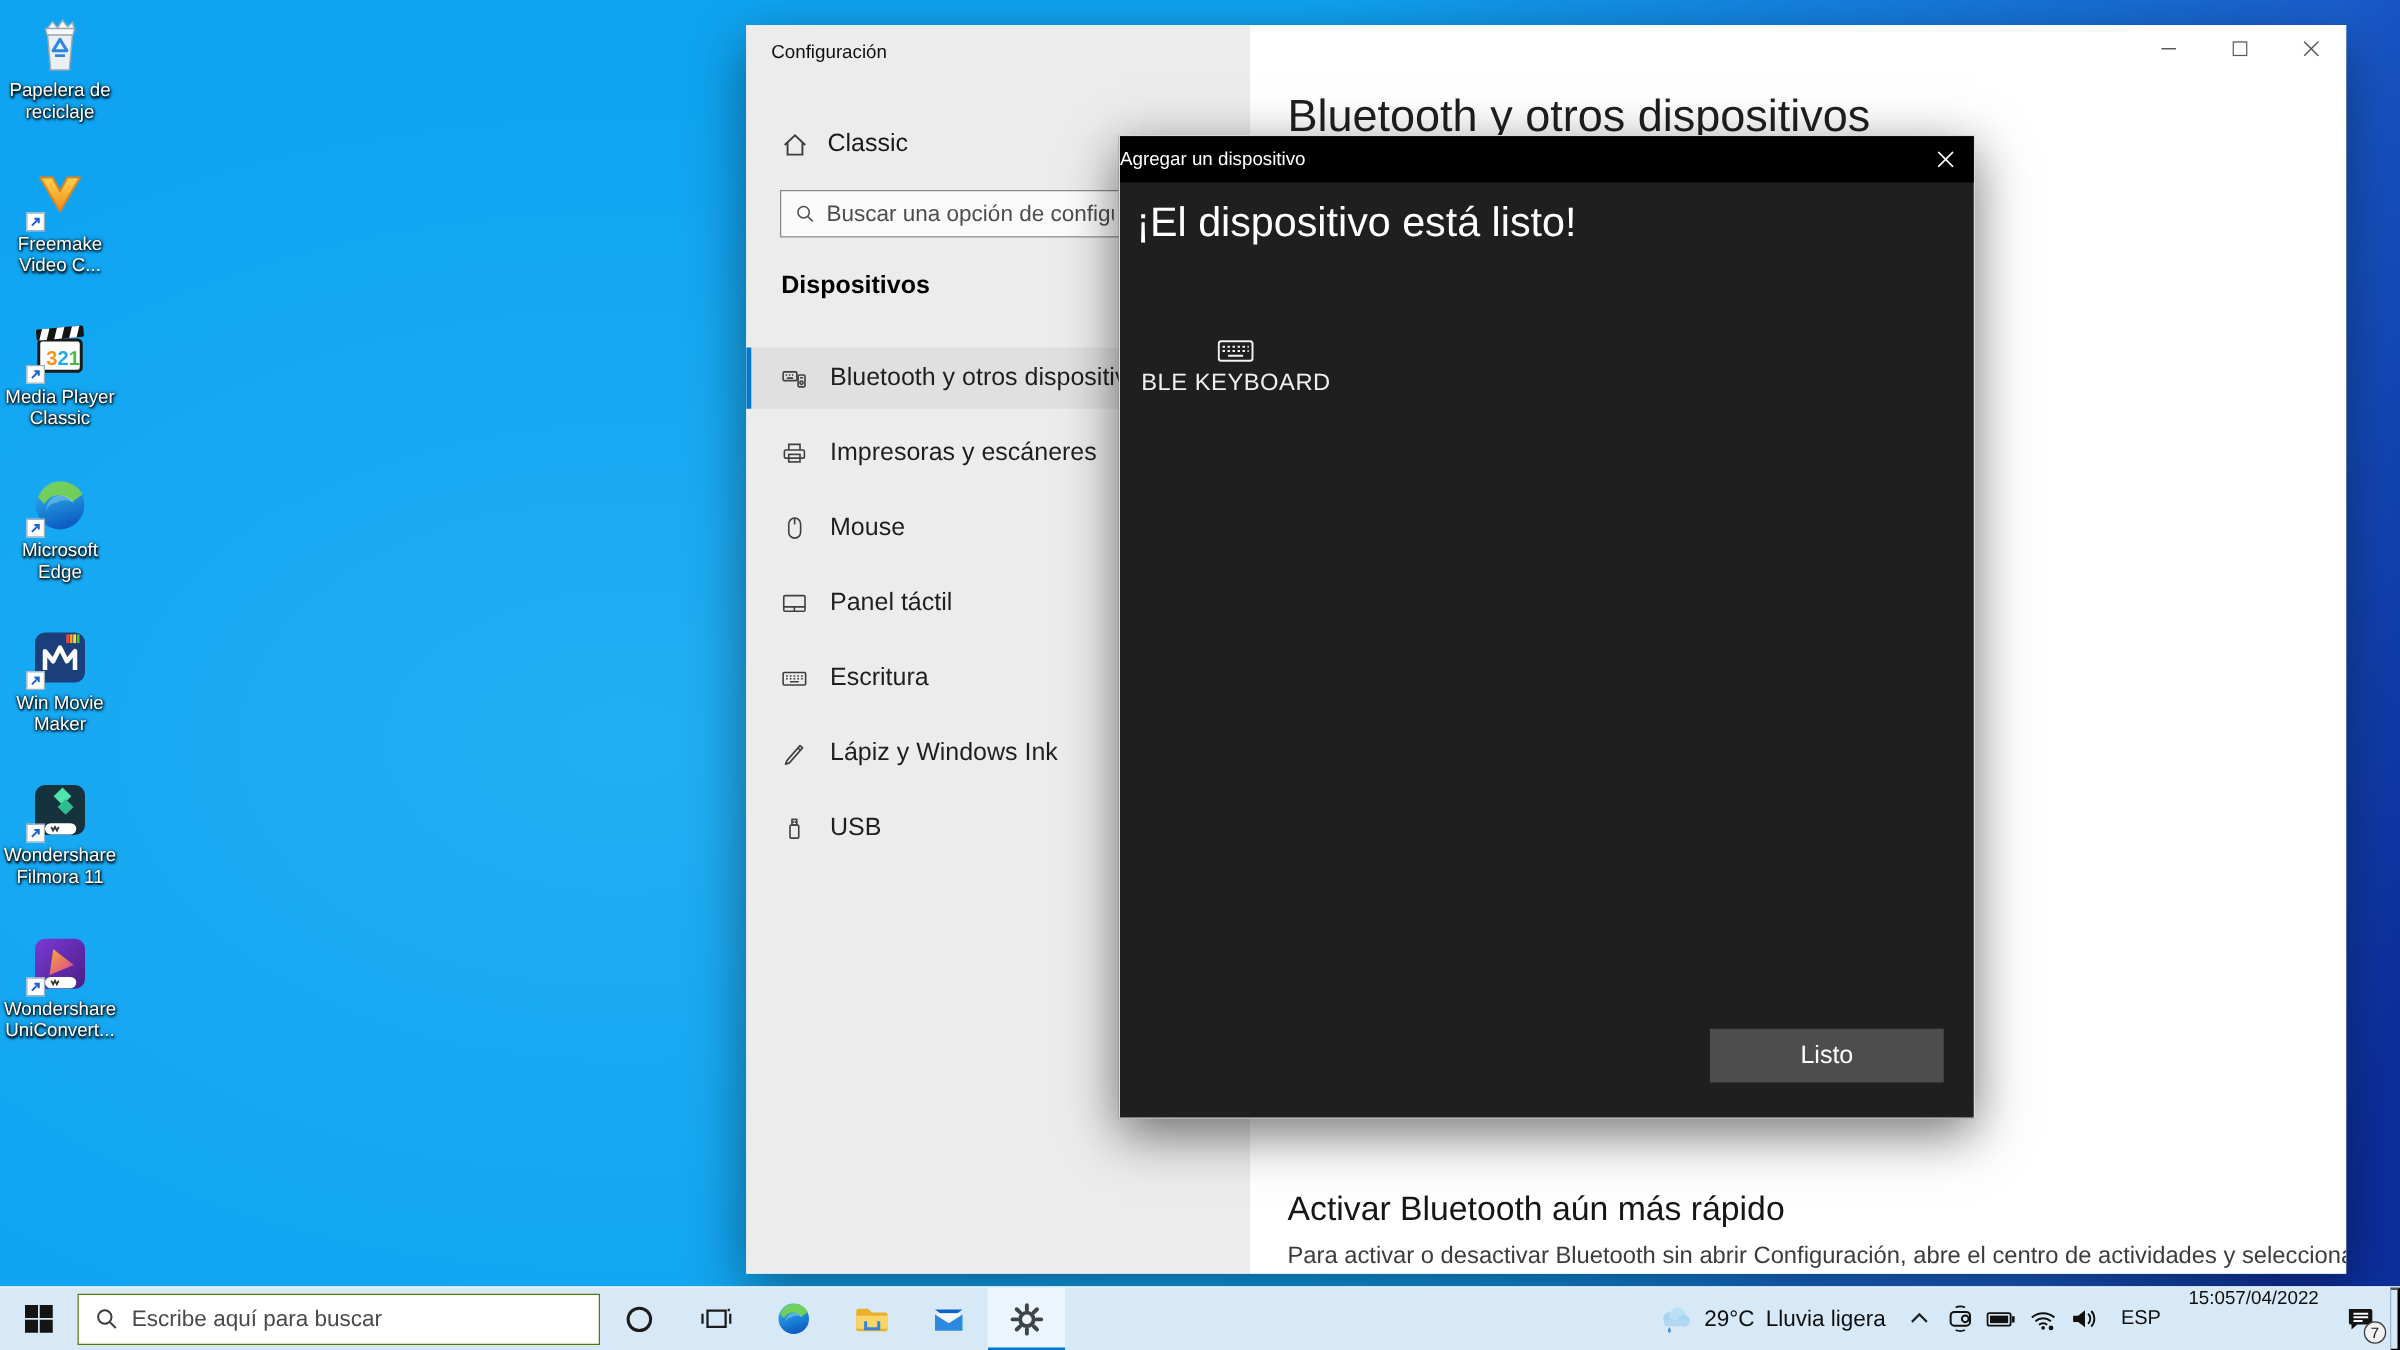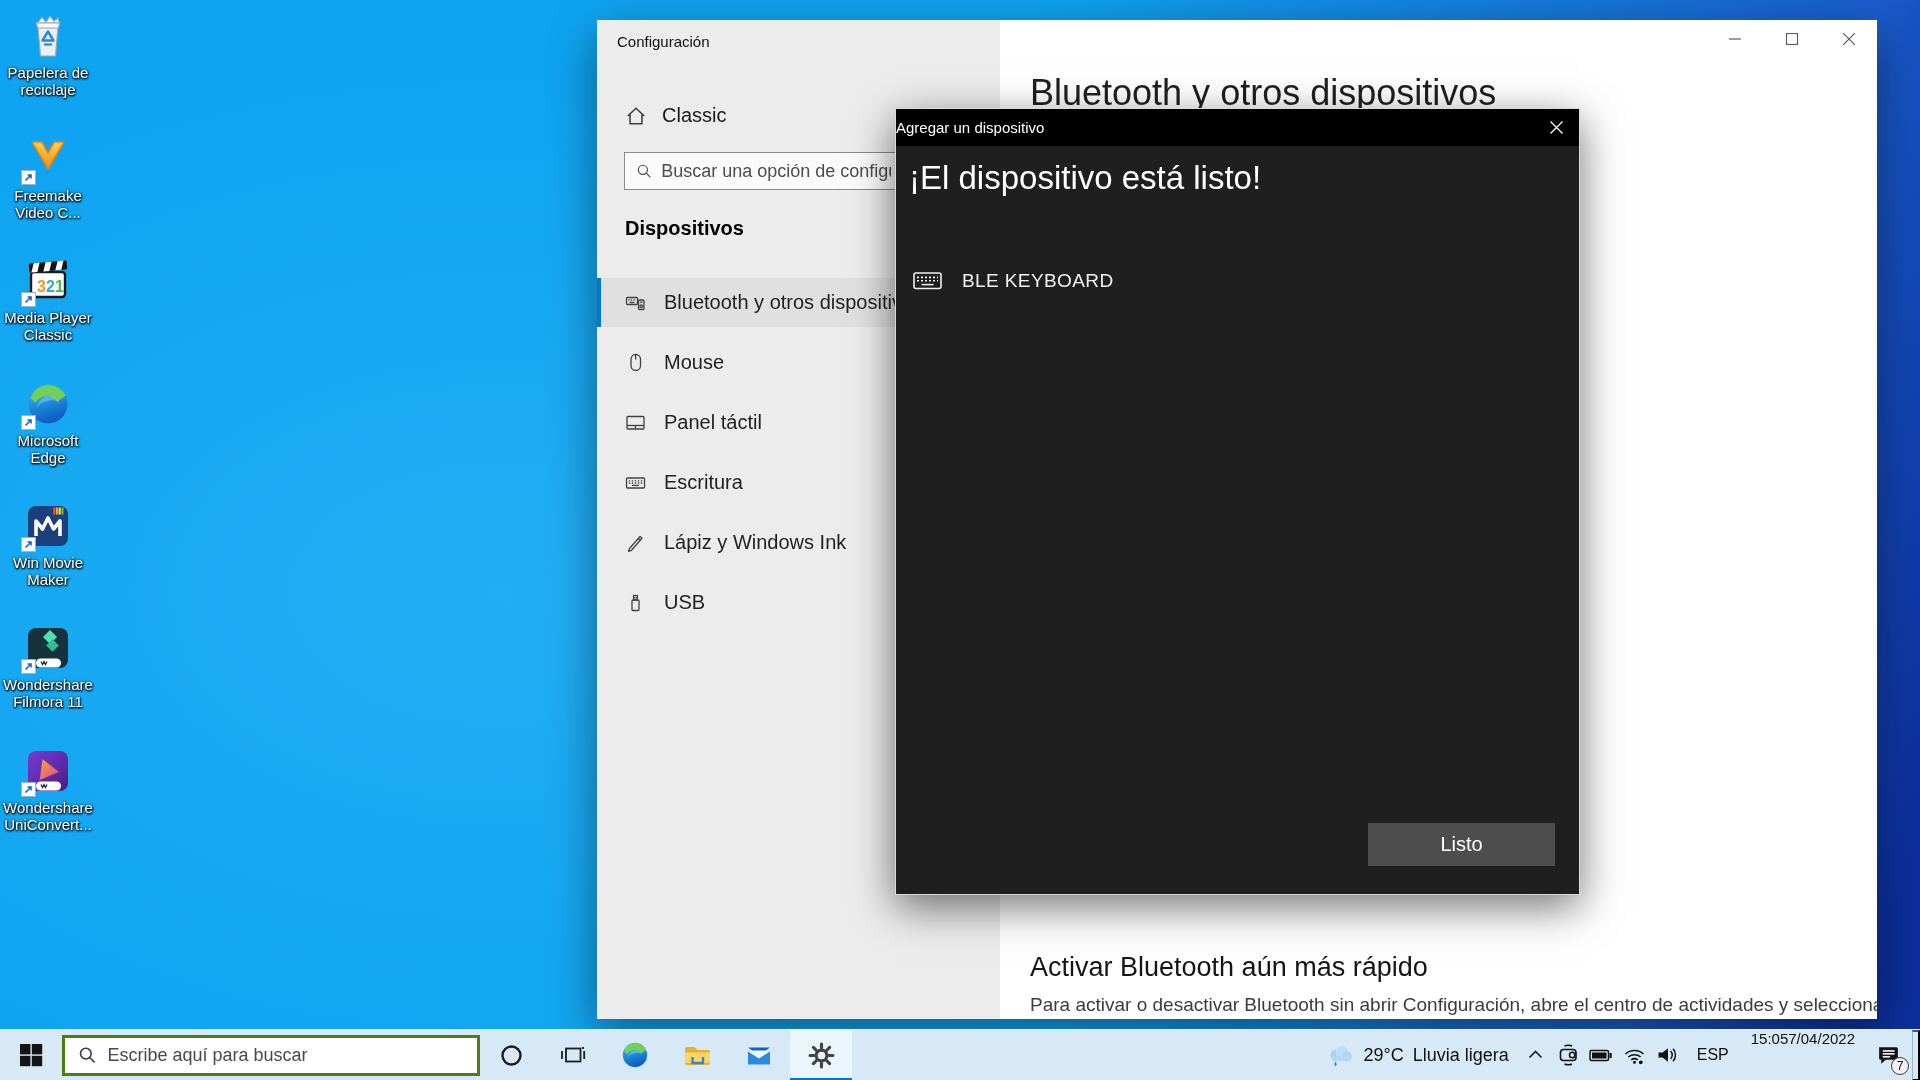--- a/index.html
+++ b/index.html
@@ -41,29 +41,29 @@
   .tiph { position:absolute; left:30px; top:932px; font-size:27px; font-weight:normal; color:#161616; white-space:nowrap; }
   .tipt { position:absolute; left:30px; top:974px; font-size:19px; color:#3c3c3c; white-space:nowrap; }
 
   
   .modal { position:absolute; left:895px; top:108px; width:685px; height:787px; background:#1f1f1f;
     border:1px solid #d9d9d9; box-shadow:0 12px 40px rgba(0,0,0,.55); z-index:40; }
   .mtbar { position:absolute; top:0; left:0; right:0; height:37px; background:#000; display:flex; align-items:center; }
   .mtitle { font-size:15px; color:#fff; }
   .mclose { margin-left:auto; width:46px; height:100%; display:flex; align-items:center; justify-content:center; background:transparent; border:none; }
   .dheading { position:absolute; left:13px; top:50px; font-size:33px; font-weight:normal; color:#fff; white-space:nowrap; }
-  .devrow { position:absolute; left:17px; top:160px; display:flex; align-items:center; gap:19px; }
+  .devrow { position:absolute; left:17px; top:160px; display:flex; align-items:center; gap:4px;flex-direction:column; }
   .devlabel { font-size:19px; color:#f0f0f0; letter-spacing:.4px; }
   .listo { position:absolute; left:472px; top:714px; width:187px; height:43px; background:#4d4d4d; border:none; color:#fff; font-size:20px; display:flex; align-items:center; justify-content:center; }
 
   
   .taskbar { position:absolute; left:0; bottom:0; width:1920px; height:51px; background:#d7e9f7; border-top:1px solid rgba(255,255,255,.55); display:flex; align-items:center; z-index:60; }
   .tbtn { height:51px; display:flex; align-items:center; justify-content:center; background:transparent; border:none; }
   .start { width:62px; }
-  .tsearch { width:418px; height:41px; background:#fff; border:3px solid #4d7c0f; display:flex; align-items:center; gap:11px; padding:0 13px; }
+  .tsearch { width:418px; height:41px; background:#fff; border:1px solid #4d7c0f; display:flex; align-items:center; gap:11px; padding:0 13px; }
   .tsearch input { border:none; outline:none; font-size:18px; color:#444; width:100%; background:transparent; }
   .tsearch input::placeholder { color:#4a4a4a; opacity:1; }
   .apptile { width:62px; position:relative; }
   .apptile.active { background:#ebf5fc; box-shadow:inset 0 -3px 0 #0078d7; }
   .tray { margin-left:auto; display:flex; align-items:center; height:51px; }
   .weather { display:flex; align-items:center; gap:9px; padding:0 10px; font-size:18px; color:#101010; height:51px; border:none; background:transparent; }
   .trico { width:33px; height:51px; display:flex; align-items:center; justify-content:center; background:transparent; border:none; }
   .lang { font-size:16px; padding:0 13px; color:#101010; height:51px; display:flex; align-items:center; background:transparent; border:none; }
   .clock { font-size:15px; line-height:18px; text-align:center; padding:0 9px; color:#101010; height:51px; display:flex; flex-direction:row; justify-content:center; background:transparent; border:none; }
   .notif { width:48px; position:relative; }
@@ -241,20 +241,28 @@
               <line x1="3.5" y1="8" x2="10.5" y2="8" stroke-dasharray="1.2 1.3"></line>
               <line x1="4.5" y1="10.5" x2="9.5" y2="10.5"></line>
             <rect x="13.5" y="8" width="5.5" height="9.5" rx="1"></rect>
               <line x1="15" y1="10.2" x2="17.5" y2="10.2"></line>
               <circle cx="16.2" cy="14.2" r="1.3"></circle>
           </svg>
           <span>Bluetooth y otros dispositivos</span>
         </div>
         <div class="nav-item">
           <svg class="nicon" viewBox="0 0 21 21" fill="none" stroke="#404040" stroke-width="1.3">
+            <path d="M6 8 V3.5 h9 V8"></path>
+              <rect x="2.5" y="8" width="16" height="6.5" rx="1"></rect>
+              <rect x="6" y="11.5" width="9" height="6"></rect>
+          </svg>
+          <span>Impresoras y escáneres</span>
+        </div>
+        <div class="nav-item">
+          <svg class="nicon" viewBox="0 0 21 21" fill="none" stroke="#404040" stroke-width="1.3">
             <rect x="6" y="2.5" width="9.5" height="16" rx="4.7"></rect>
               <line x1="10.7" y1="2.5" x2="10.7" y2="7.5"></line>
           </svg>
           <span>Mouse</span>
         </div>
         <div class="nav-item">
           <svg class="nicon" viewBox="0 0 21 21" fill="none" stroke="#404040" stroke-width="1.3">
             <rect x="2" y="4.5" width="17" height="12.5" rx="1"></rect>
               <line x1="2" y1="13.5" x2="19" y2="13.5"></line>
               <line x1="10.5" y1="13.5" x2="10.5" y2="17"></line>

